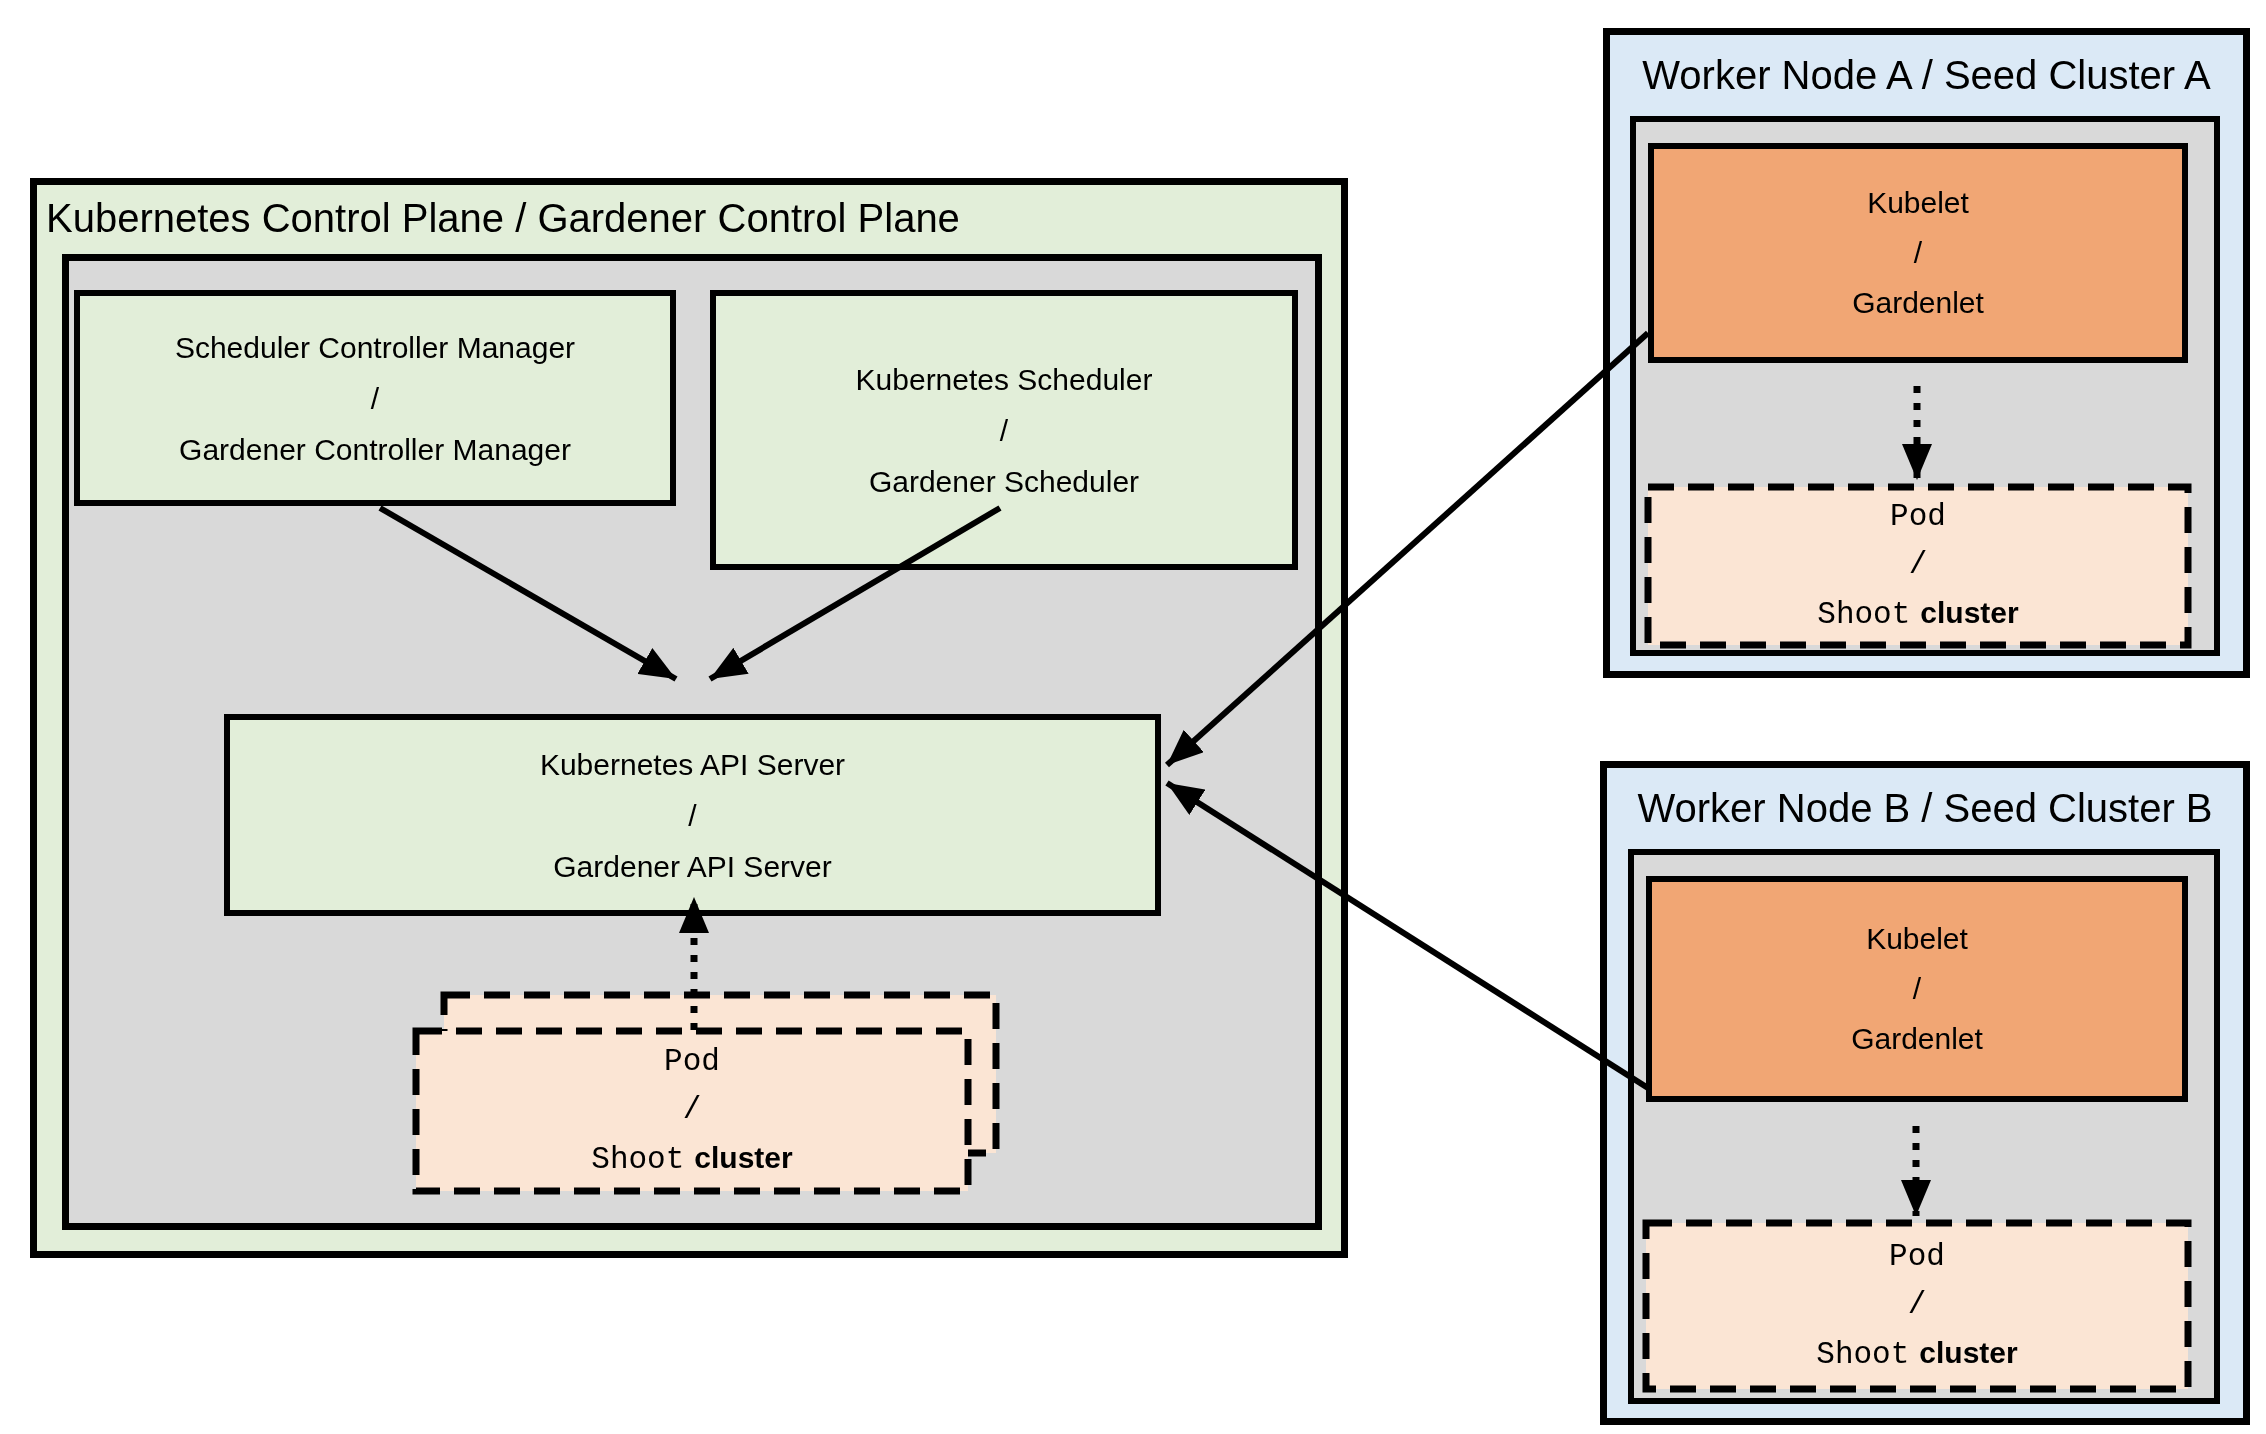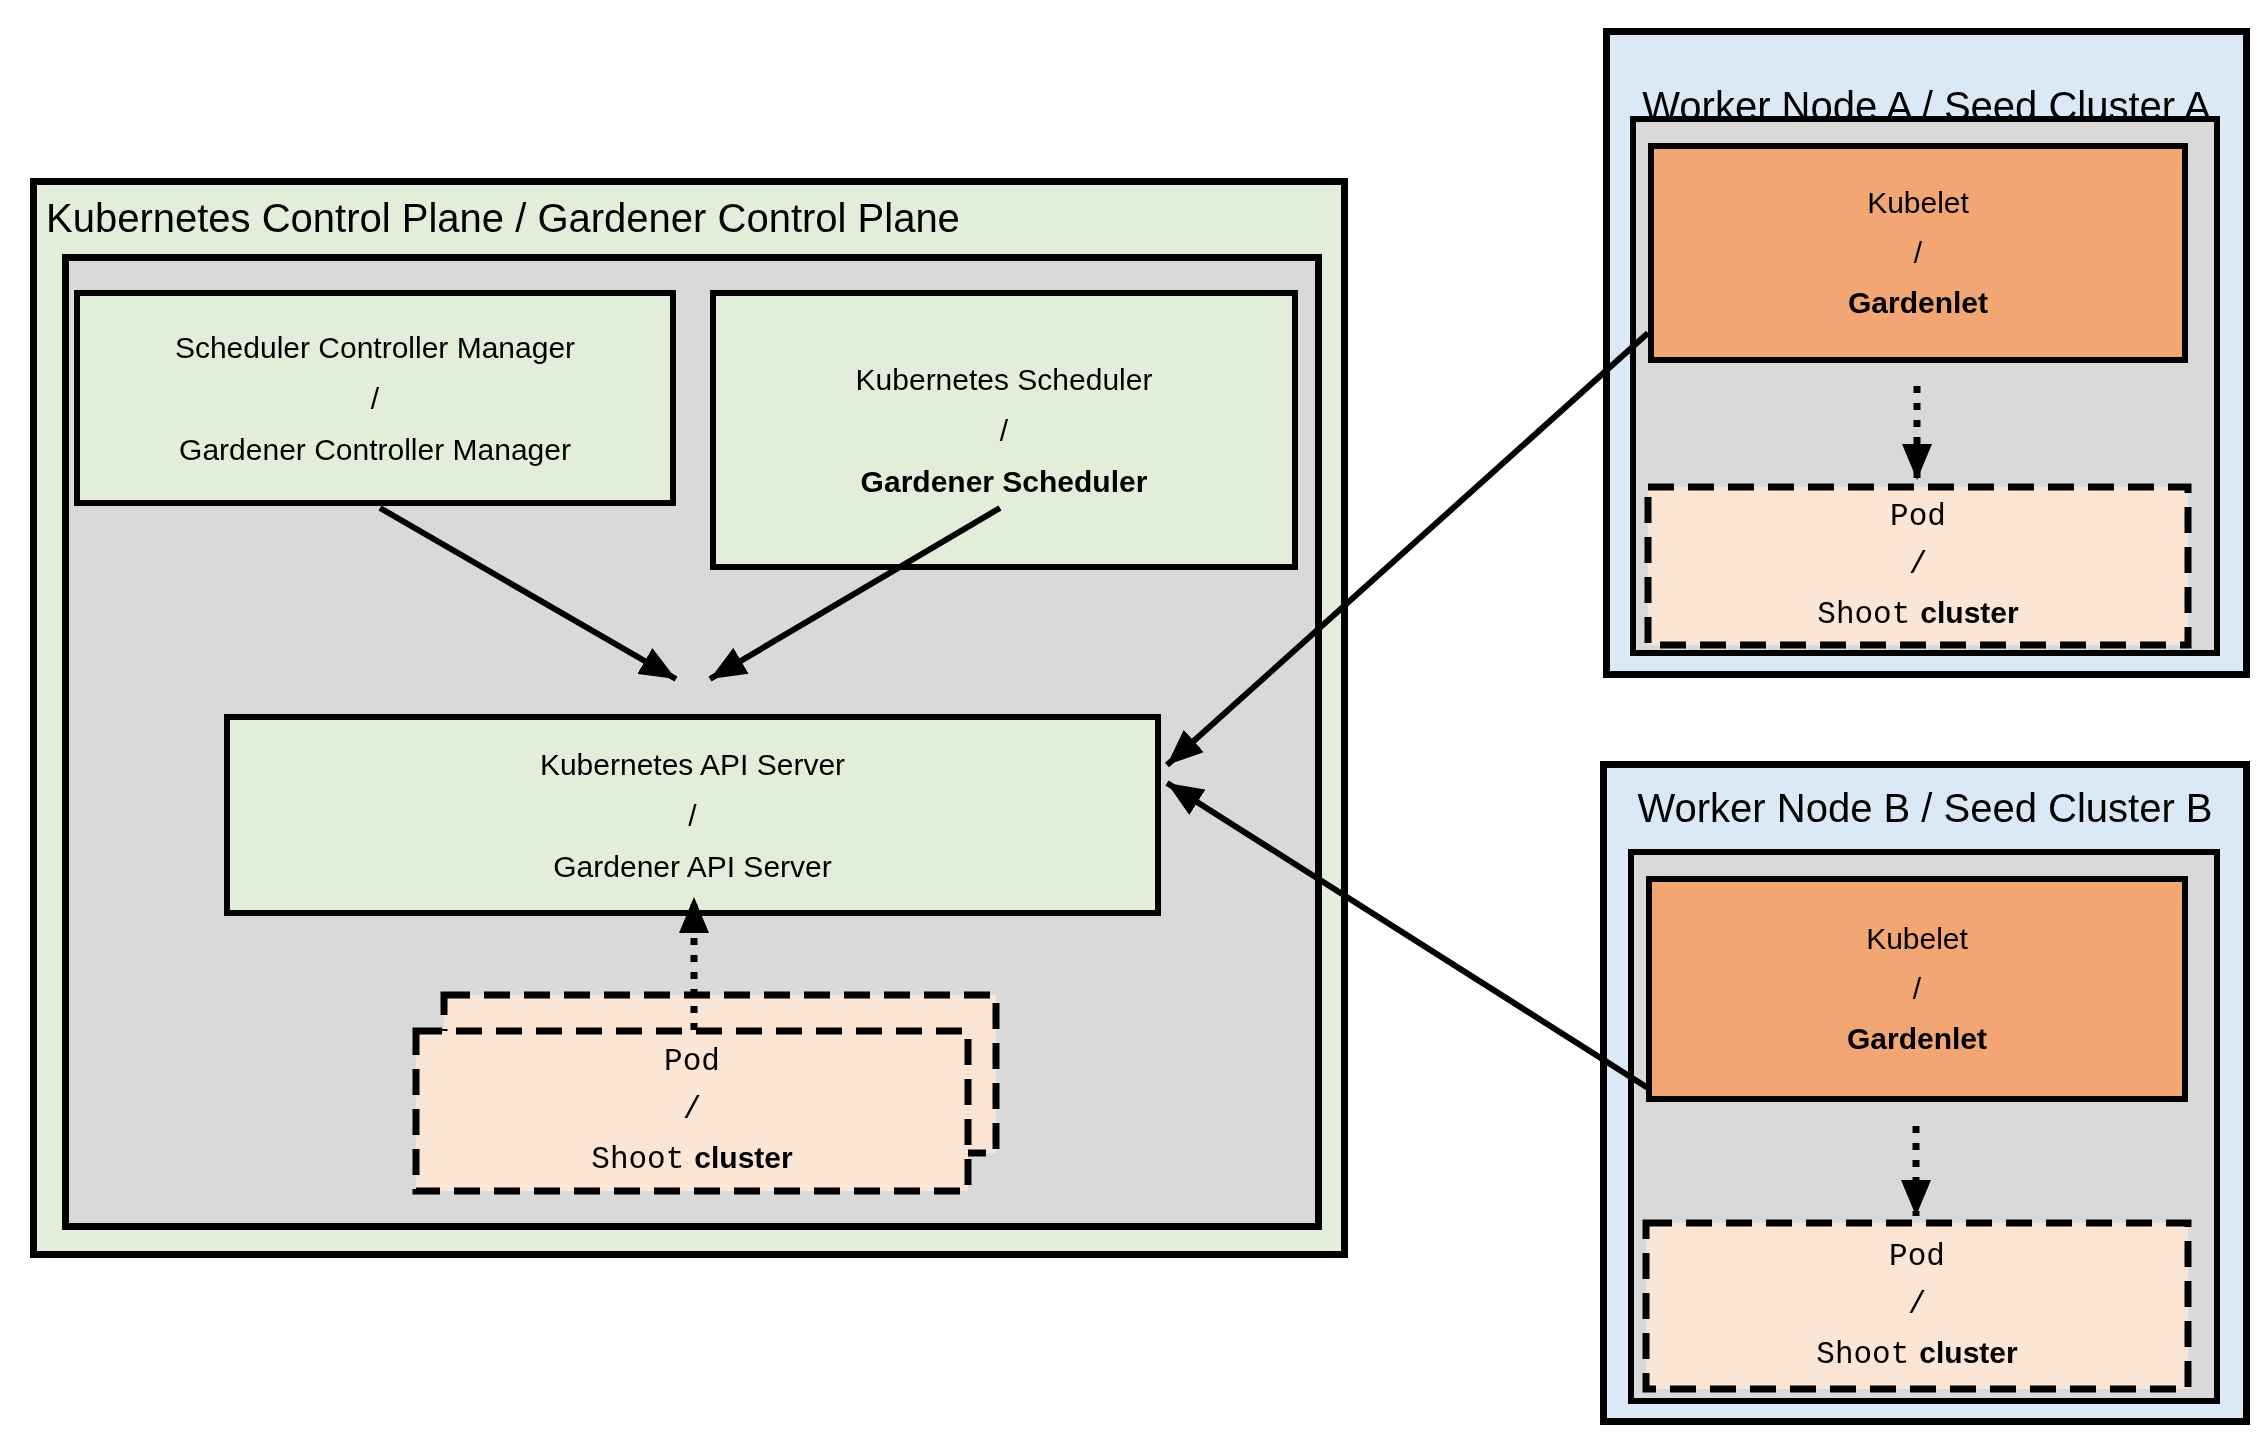--- a/index.html
+++ b/index.html
@@ -18,29 +18,29 @@
   .inner-gray{background:var(--gray);border:7px solid var(--line);z-index:2;}
   .cp-outer{left:30px;top:178px;width:1318px;height:1080px;background:var(--green);}
   .cp-inner{left:62px;top:254px;width:1260px;height:976px;}
   .wa-outer{left:1603px;top:28px;width:647px;height:650px;background:var(--blue);}
   .wa-inner{left:1630px;top:116px;width:590px;height:540px;border-width:6px;}
   .wb-outer{left:1600px;top:761px;width:650px;height:664px;background:var(--blue);}
   .wb-inner{left:1628px;top:849px;width:592px;height:555px;border-width:6px;}
   
   .big-title{font-size:40px;line-height:48px;white-space:nowrap;z-index:3;}
   .cp-title{left:46px;top:194px;}
-  .wa-title{left:1603px;top:51px;width:647px;text-align:center;margin-top:31px;}
+  .wa-title{left:1603px;top:51px;width:647px;text-align:center;}
   .wb-title{left:1600px;top:784px;width:650px;text-align:center;}
   
   .node{
     display:flex;flex-direction:column;justify-content:center;align-items:center;
     text-align:center;font-size:30px;line-height:51px;z-index:3;
     border:6px solid var(--line);background:var(--green);
   }
-  .node .bold{font-weight:700;}
+  .node .bold{font-weight:400;}
   .box-cm{left:74px;top:290px;width:602px;height:216px;}
   .box-sched{left:710px;top:290px;width:588px;height:280px;}
   .box-api{left:224px;top:714px;width:937px;height:202px;}
   .box-kubelet{background:var(--orange);line-height:50px;}
   .box-kubelet-a{left:1648px;top:143px;width:540px;height:220px;}
   .box-kubelet-b{left:1646px;top:876px;width:542px;height:226px;}
   
   .pod-label{
     display:flex;flex-direction:column;justify-content:center;align-items:center;
     text-align:center;line-height:48px;z-index:6;

